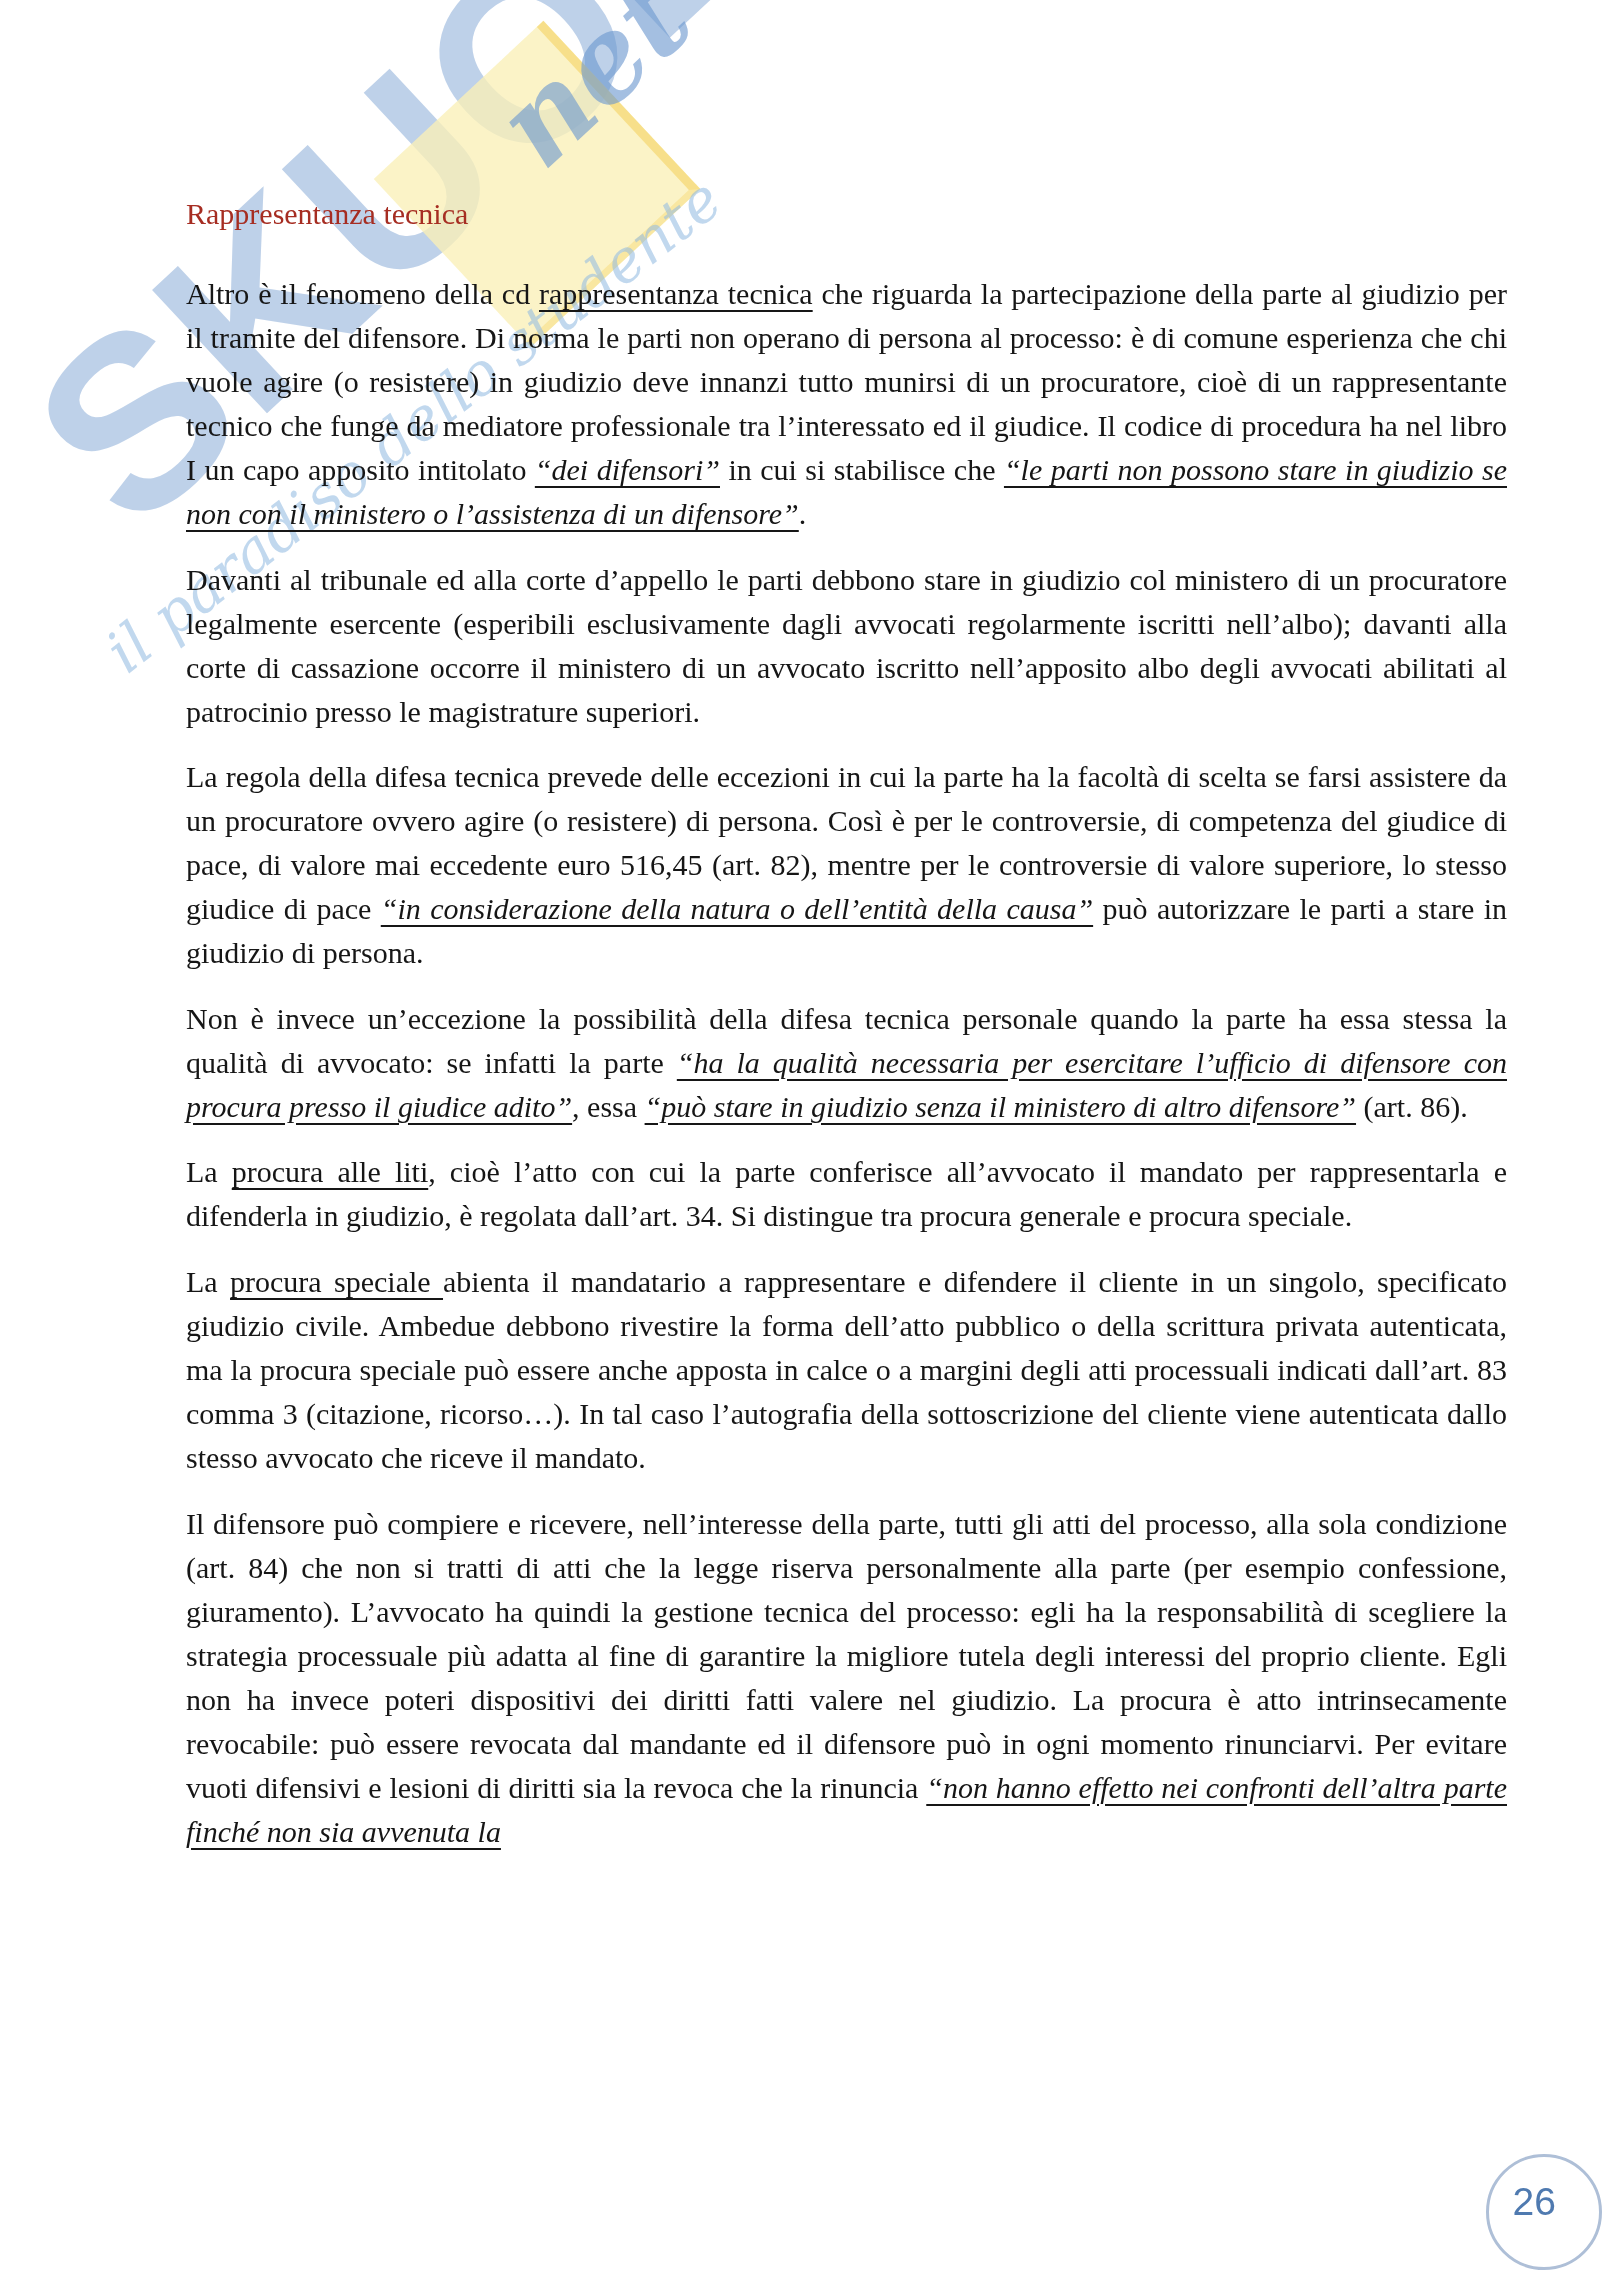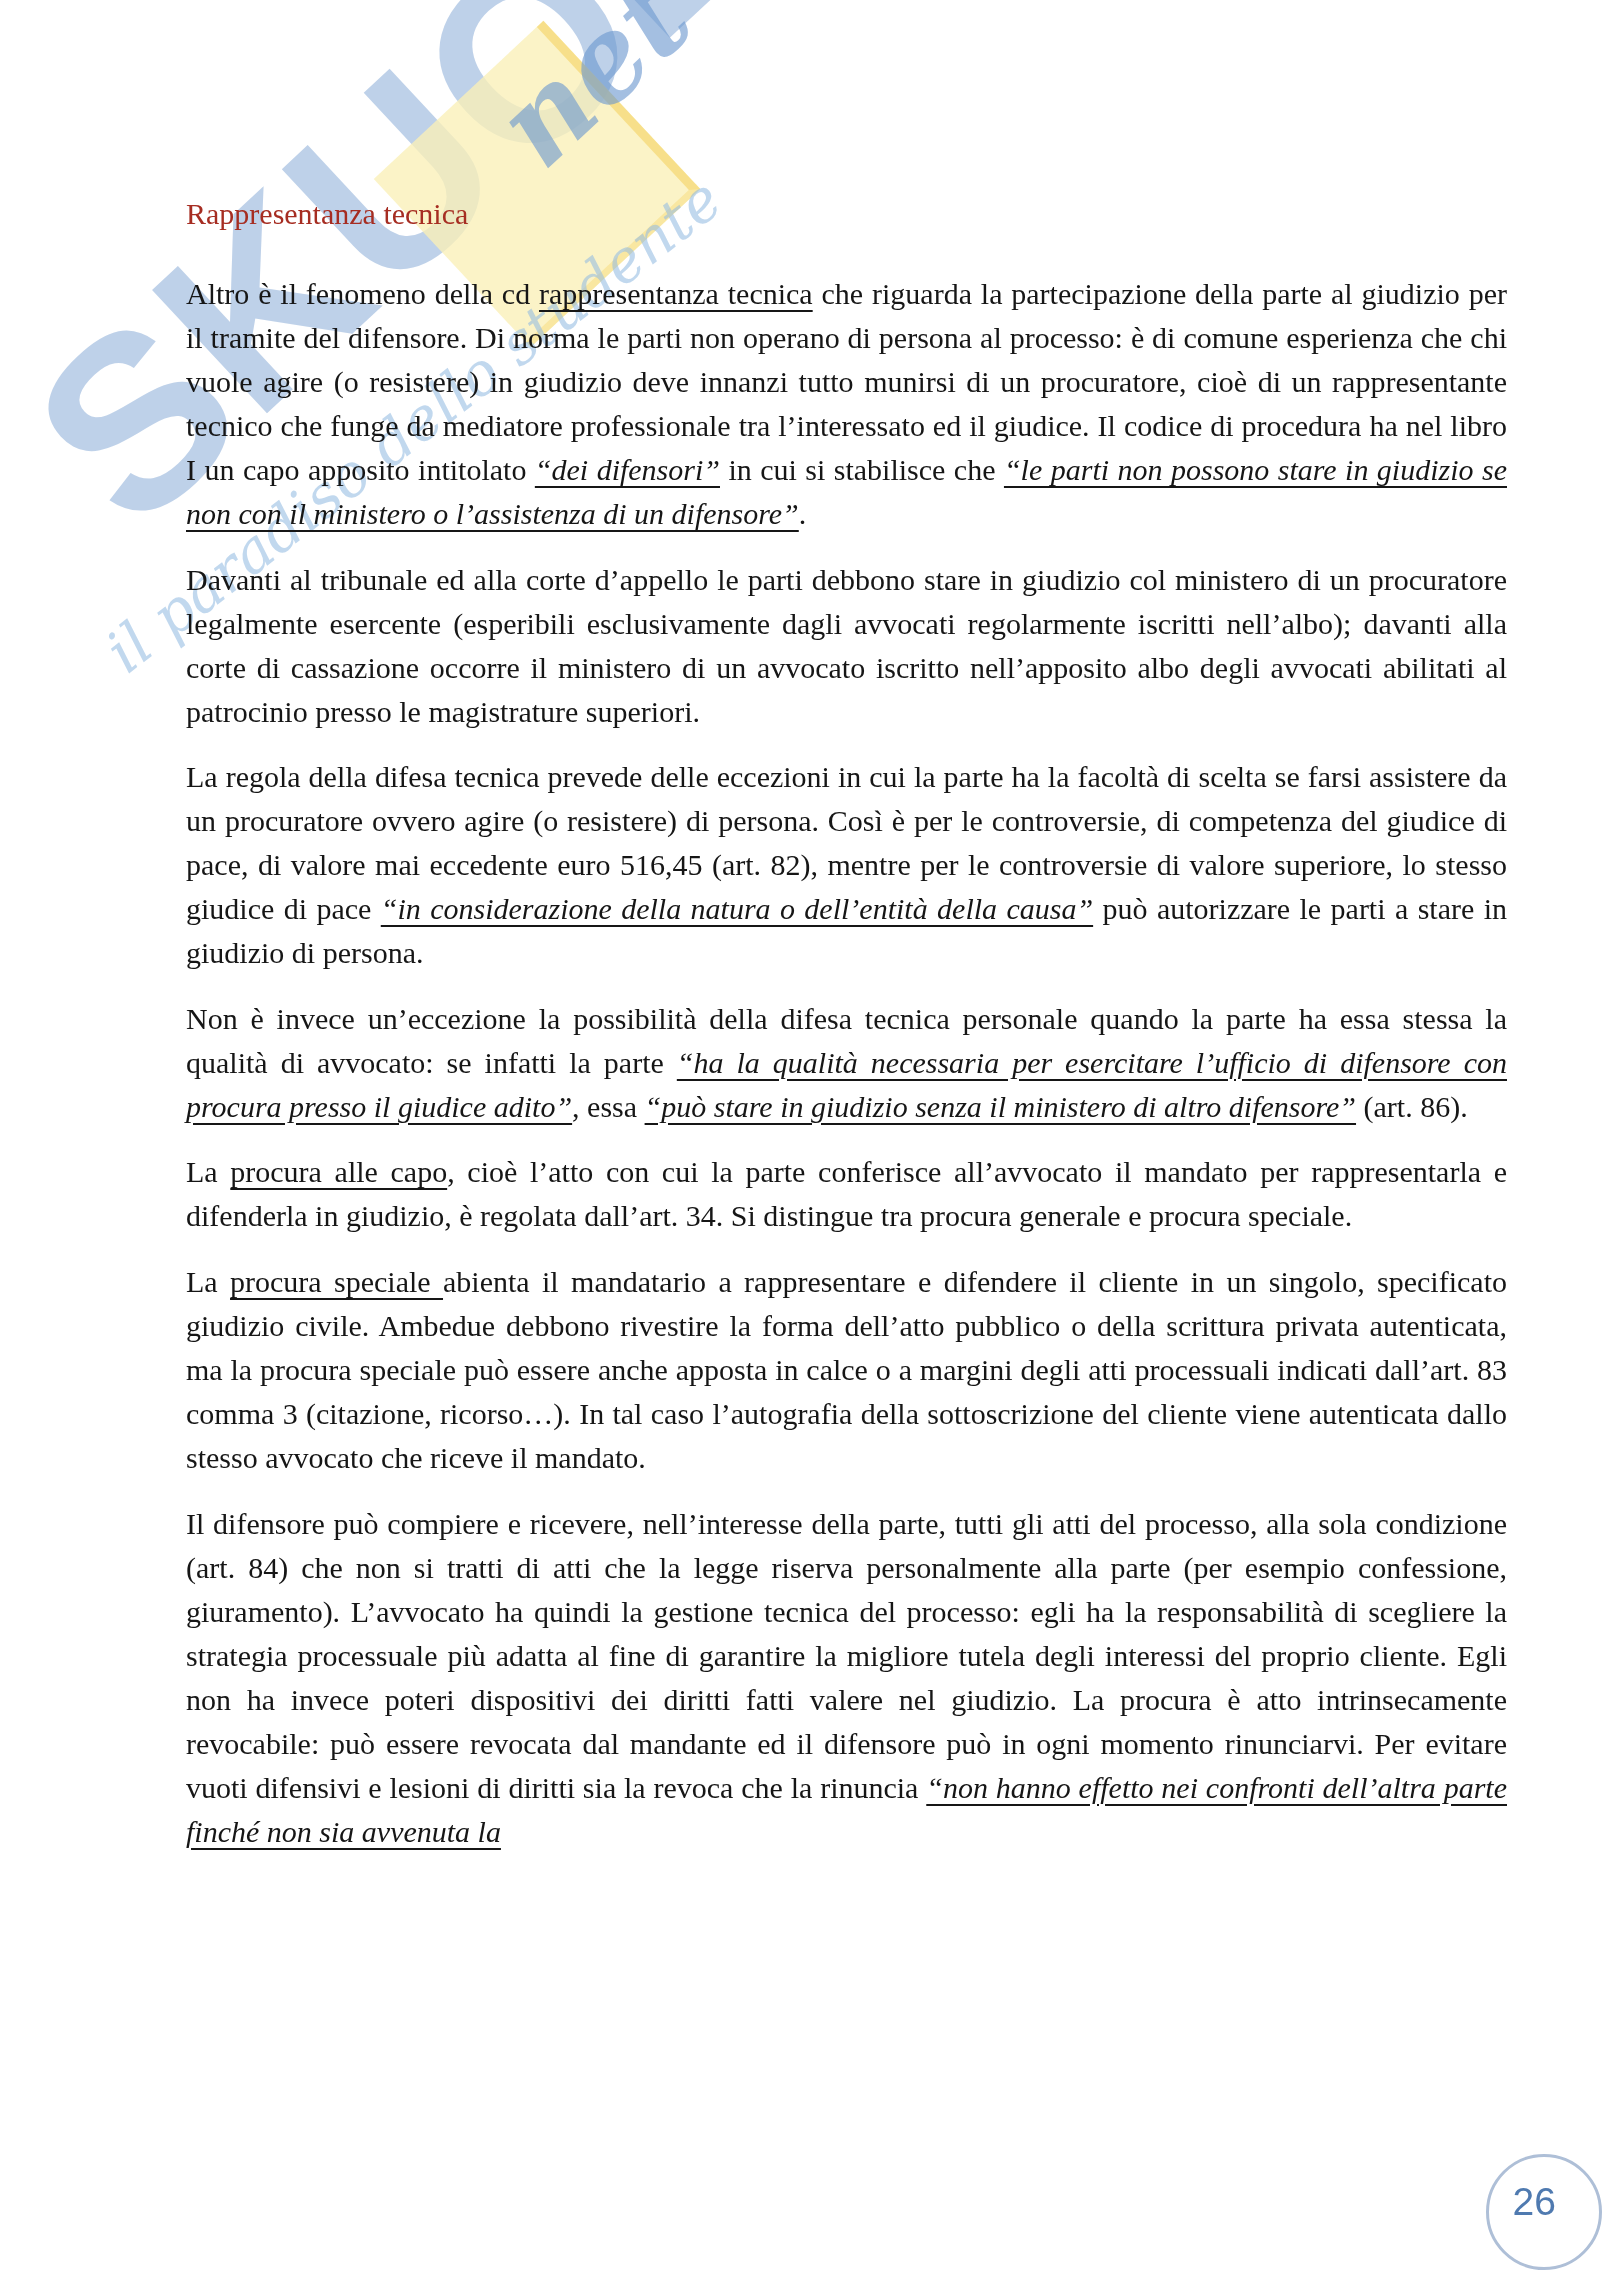--- a/index.html
+++ b/index.html
@@ -98,21 +98,21 @@
     <div class="wm-net">net</div>
     <div class="wm-tagline">il paradiso dello studente</div>
   </div>
 
   <div class="content">
       <h2 class="section-heading">Rappresentanza tecnica</h2>
       <p class="para"><span class="seg-n">Altro è il fenomeno della cd </span><span class="seg-u">rappresentanza tecnica</span><span class="seg-n"> che riguarda la partecipazione della parte al giudizio per il tramite del difensore. Di norma le parti non operano di persona al processo: è di comune esperienza che chi vuole agire (o resistere) in giudizio deve innanzi tutto munirsi di un procuratore, cioè di un rappresentante tecnico che funge da mediatore professionale tra l’interessato ed il giudice. Il codice di procedura ha nel libro I un capo apposito intitolato </span><span class="seg-iu">“dei difensori”</span><span class="seg-n"> in cui si stabilisce che </span><span class="seg-iu">“le parti non possono stare in giudizio se non con il ministero o l’assistenza di un difensore”</span><span class="seg-n">.</span></p>
       <p class="para"><span class="seg-n">Davanti al tribunale ed alla corte d’appello le parti debbono stare in giudizio col ministero di un procuratore legalmente esercente (esperibili esclusivamente dagli avvocati regolarmente iscritti nell’albo); davanti alla corte di cassazione occorre il ministero di un avvocato iscritto nell’apposito albo degli avvocati abilitati al patrocinio presso le magistrature superiori.</span></p>
       <p class="para"><span class="seg-n">La regola della difesa tecnica prevede delle eccezioni in cui la parte ha la facoltà di scelta se farsi assistere da un procuratore ovvero agire (o resistere) di persona. Così è per le controversie, di competenza del giudice di pace, di valore mai eccedente euro 516,45 (art. 82), mentre per le controversie di valore superiore, lo stesso giudice di pace </span><span class="seg-iu">“in considerazione della natura o dell’entità della causa”</span><span class="seg-n"> può autorizzare le parti a stare in giudizio di persona.</span></p>
       <p class="para"><span class="seg-n">Non è invece un’eccezione la possibilità della difesa tecnica personale quando la parte ha essa stessa la qualità di avvocato: se infatti la parte </span><span class="seg-iu">“ha la qualità necessaria per esercitare l’ufficio di difensore con procura presso il giudice adito”</span><span class="seg-n">, essa </span><span class="seg-iu">“può stare in giudizio senza il ministero di altro difensore”</span><span class="seg-n"> (art. 86).</span></p>
-      <p class="para"><span class="seg-n">La </span><span class="seg-u">procura alle capo</span><span class="seg-n">, cioè l’atto con cui la parte conferisce all’avvocato il mandato per rappresentarla e difenderla in giudizio, è regolata dall’art. 34. Si distingue tra procura generale e procura speciale.</span></p>
+      <p class="para"><span class="seg-n">La </span><span class="seg-u">procura alle liti</span><span class="seg-n">, cioè l’atto con cui la parte conferisce all’avvocato il mandato per rappresentarla e difenderla in giudizio, è regolata dall’art. 34. Si distingue tra procura generale e procura speciale.</span></p>
       <p class="para"><span class="seg-n">La </span><span class="seg-u">procura speciale </span><span class="seg-n">abienta il mandatario a rappresentare e difendere il cliente in un singolo, specificato giudizio civile. Ambedue debbono rivestire la forma dell’atto pubblico o della scrittura privata autenticata, ma la procura speciale può essere anche apposta in calce o a margini degli atti processuali indicati dall’art. 83 comma 3 (citazione, ricorso…). In tal caso l’autografia della sottoscrizione del cliente viene autenticata dallo stesso avvocato che riceve il mandato.</span></p>
       <p class="para"><span class="seg-n">Il difensore può compiere e ricevere, nell’interesse della parte, tutti gli atti del processo, alla sola condizione (art. 84) che non si tratti di atti che la legge riserva personalmente alla parte (per esempio confessione, giuramento). L’avvocato ha quindi la gestione tecnica del processo: egli ha la responsabilità di scegliere la strategia processuale più adatta al fine di garantire la migliore tutela degli interessi del proprio cliente. Egli non ha invece poteri dispositivi dei diritti fatti valere nel giudizio. La procura è atto intrinsecamente revocabile: può essere revocata dal mandante ed il difensore può in ogni momento rinunciarvi. Per evitare vuoti difensivi e lesioni di diritti sia la revoca che la rinuncia </span><span class="seg-iu">“non hanno effetto nei confronti dell’altra parte finché non sia avvenuta la</span></p>
     </div>
 
   <div class="page-number-badge">
     <span>26</span>
   </div>
 
 </div>
 

